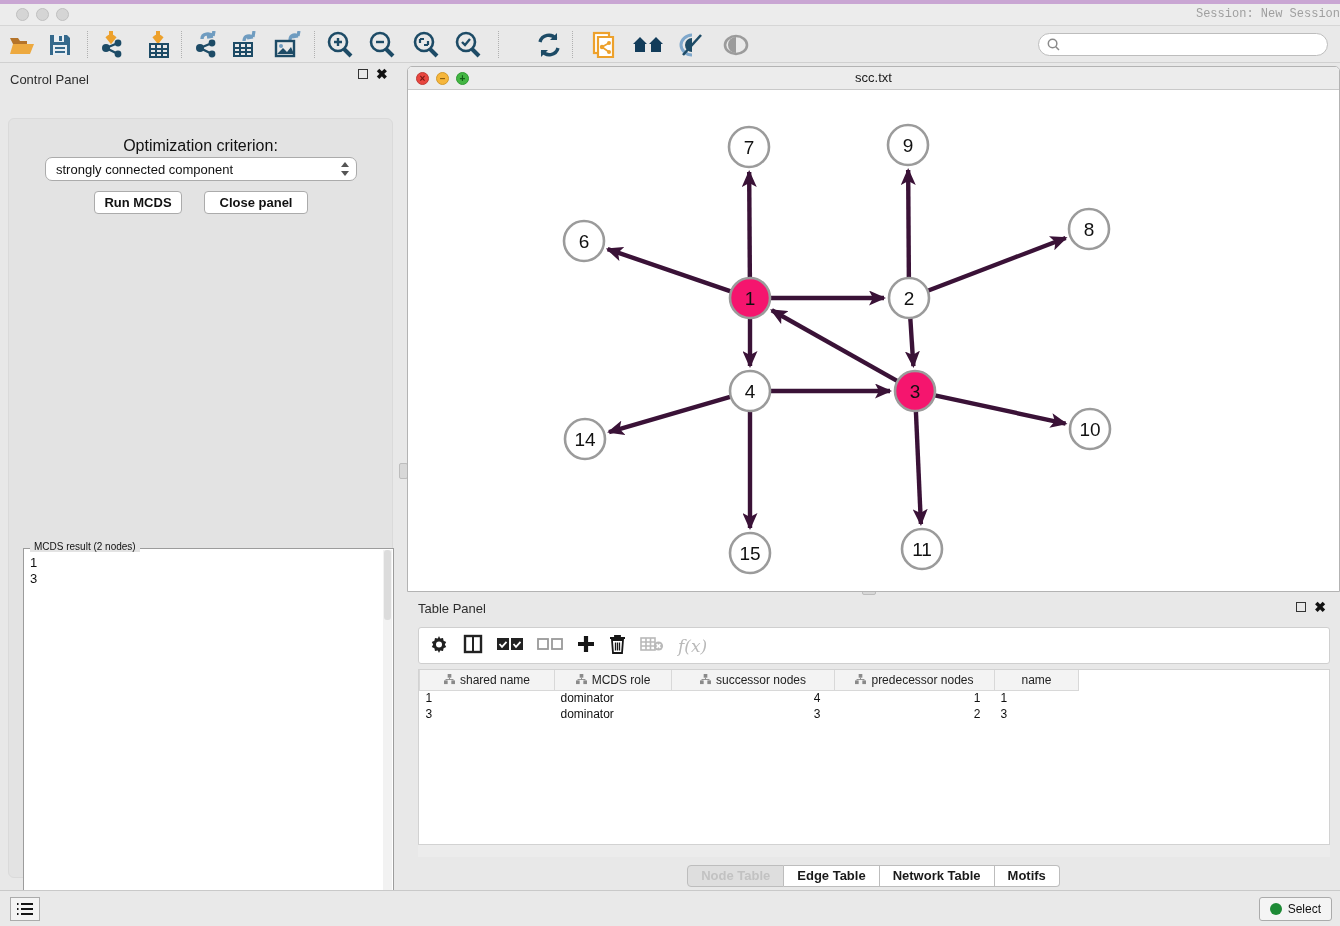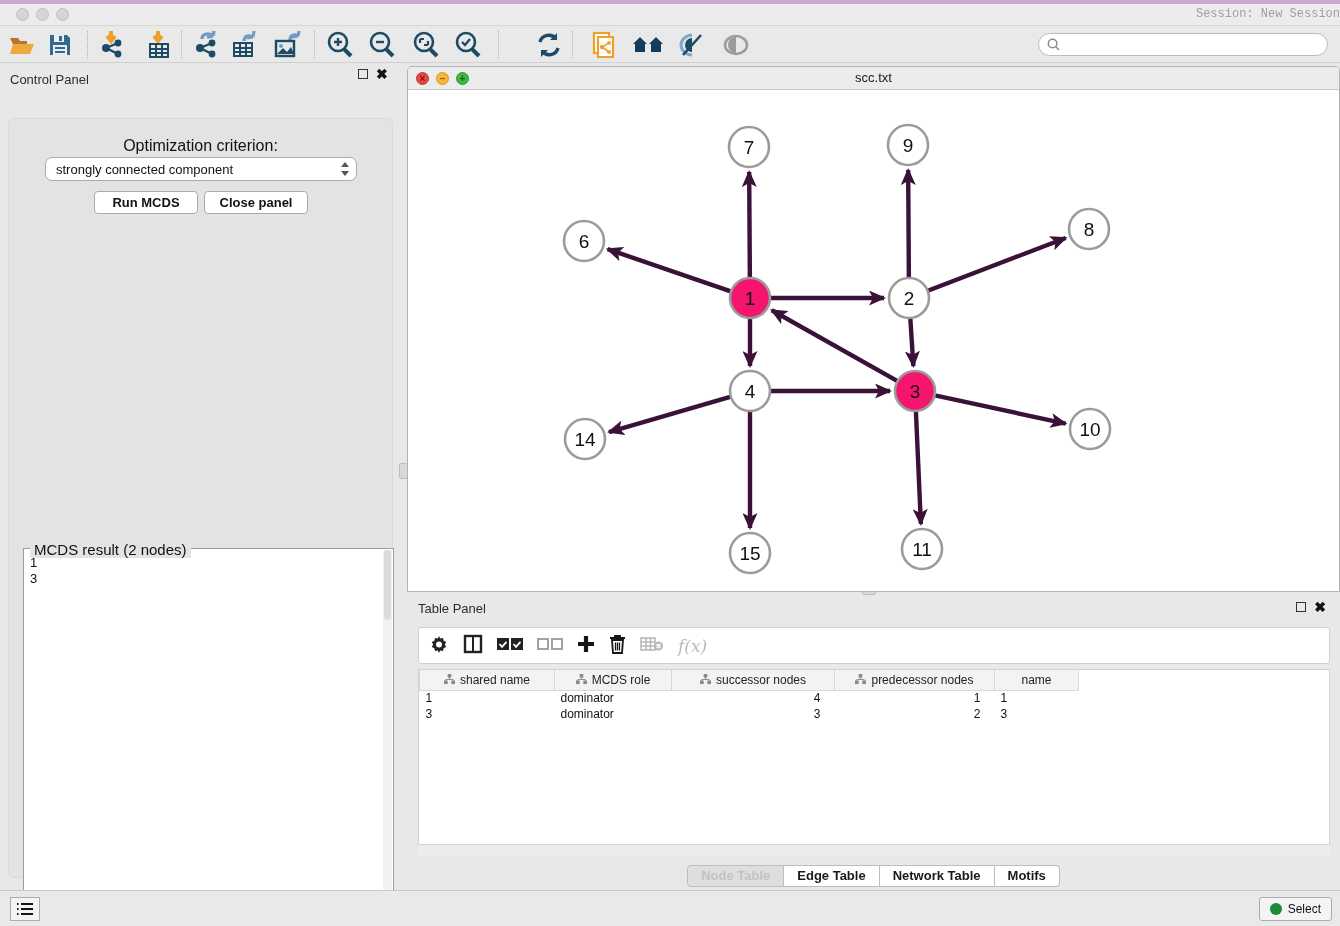--- a/index.html
+++ b/index.html
@@ -43,27 +43,27 @@
   #cp-body { left:8px; top:55px; width:385px; height:760px; background:#e3e3e3;
     border:1px solid #dadada; border-radius:6px; }
   #opt-label { width:100%; text-align:center; top:18px; font-size:16px; color:#111; }
   #opt-select { left:36px; top:38px; width:312px; height:24px; background:#fff;
     border:1px solid #ababab; border-radius:7px; display:flex; align-items:center;
     font-size:13px; color:#111; padding:0 6px 0 10px; }
   #opt-select .sel-text { flex:1; }
   .cp-button { position:absolute; top:72px; height:23px; background:#fff;
     border:1px solid #ababab; border-radius:4px; font-size:13px; font-weight:bold;
     color:#111; text-align:center; line-height:21px; }
-  #run-mcds { left:85px; width:104px; }
+  #run-mcds { left:85px; width:88px; }
   #close-panel { left:195px; width:104px; }
 
   #mcds-result { left:14px; top:429px; width:371px; height:380px; border:1px solid #9c9c9c;
     background:#fff; }
   #mcds-legend { position:absolute; top:-8px; left:6px; background:#e3e3e3; padding:0 4px;
-    font-size:15px; color:#111; }
+    font-size:10px; color:#111; }
   #mcds-lines { position:absolute; left:6px; top:6px; font-size:13px; color:#111; line-height:16px; white-space:pre-line; }
   #mcds-scroll { position:absolute; right:1px; top:1px; width:9px; height:378px; background:#f2f2f2; }
   #mcds-thumb { position:absolute; left:1px; top:0; width:7px; height:70px; background:#dcdcdc; border-radius:3px; }
 
   
   .vgrip { left:399px; top:463px; width:9px; height:16px; background:#d8d8d8;
     border:1px solid #bdbdbd; border-radius:2px; }
   .hgrip { left:862px; top:587px; width:14px; height:8px; background:#d8d8d8;
     border:1px solid #bdbdbd; border-radius:2px; }
 

